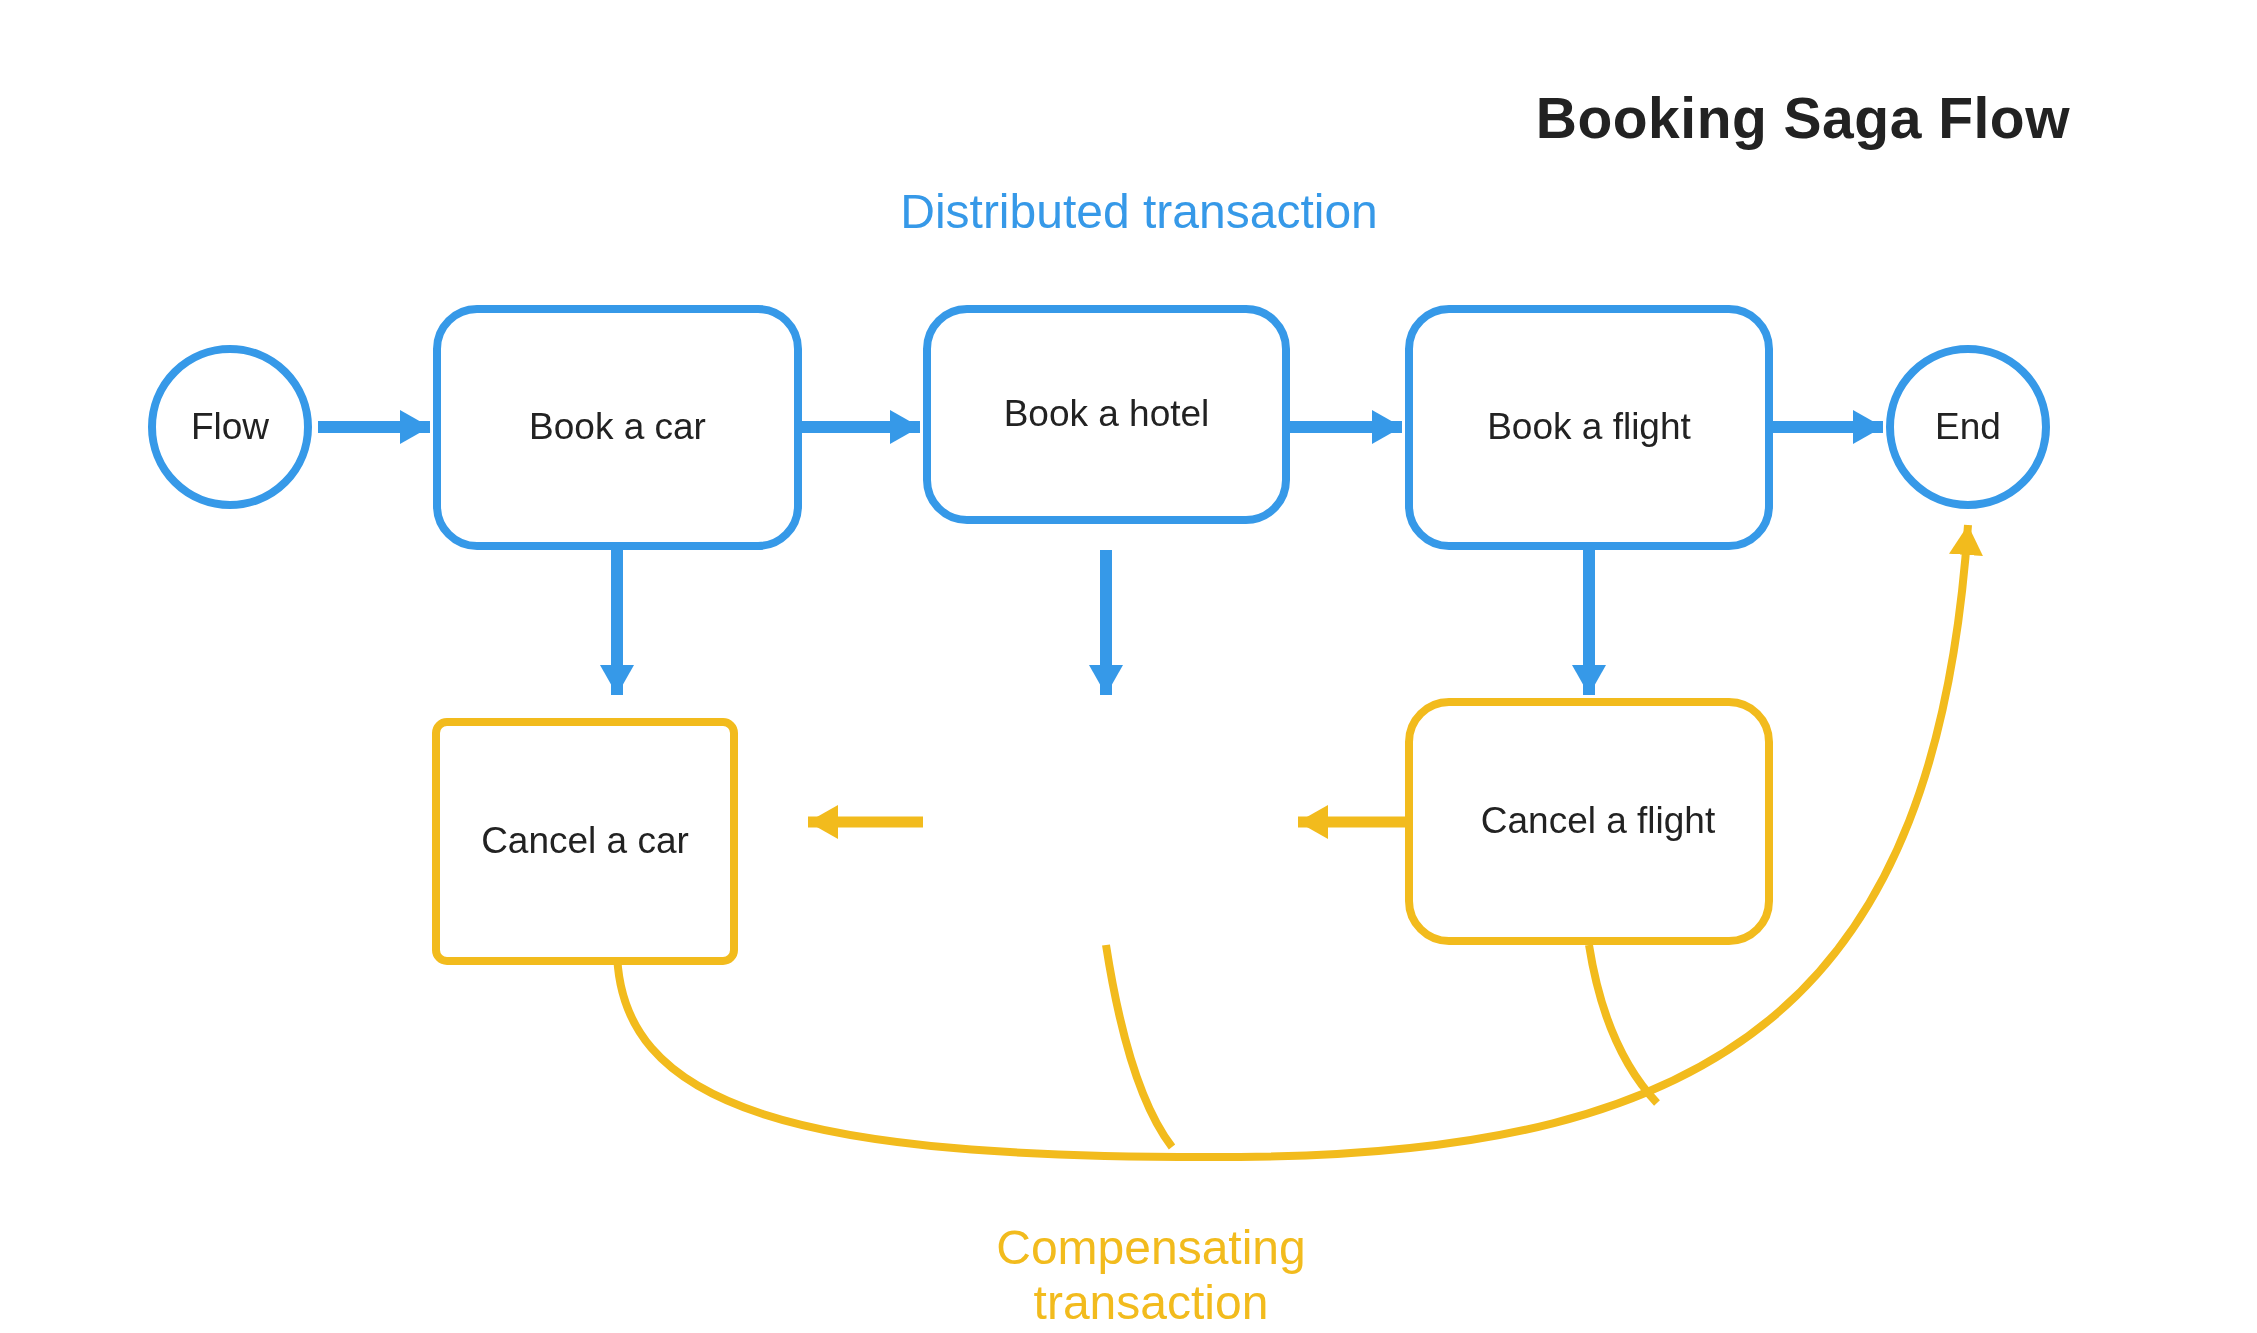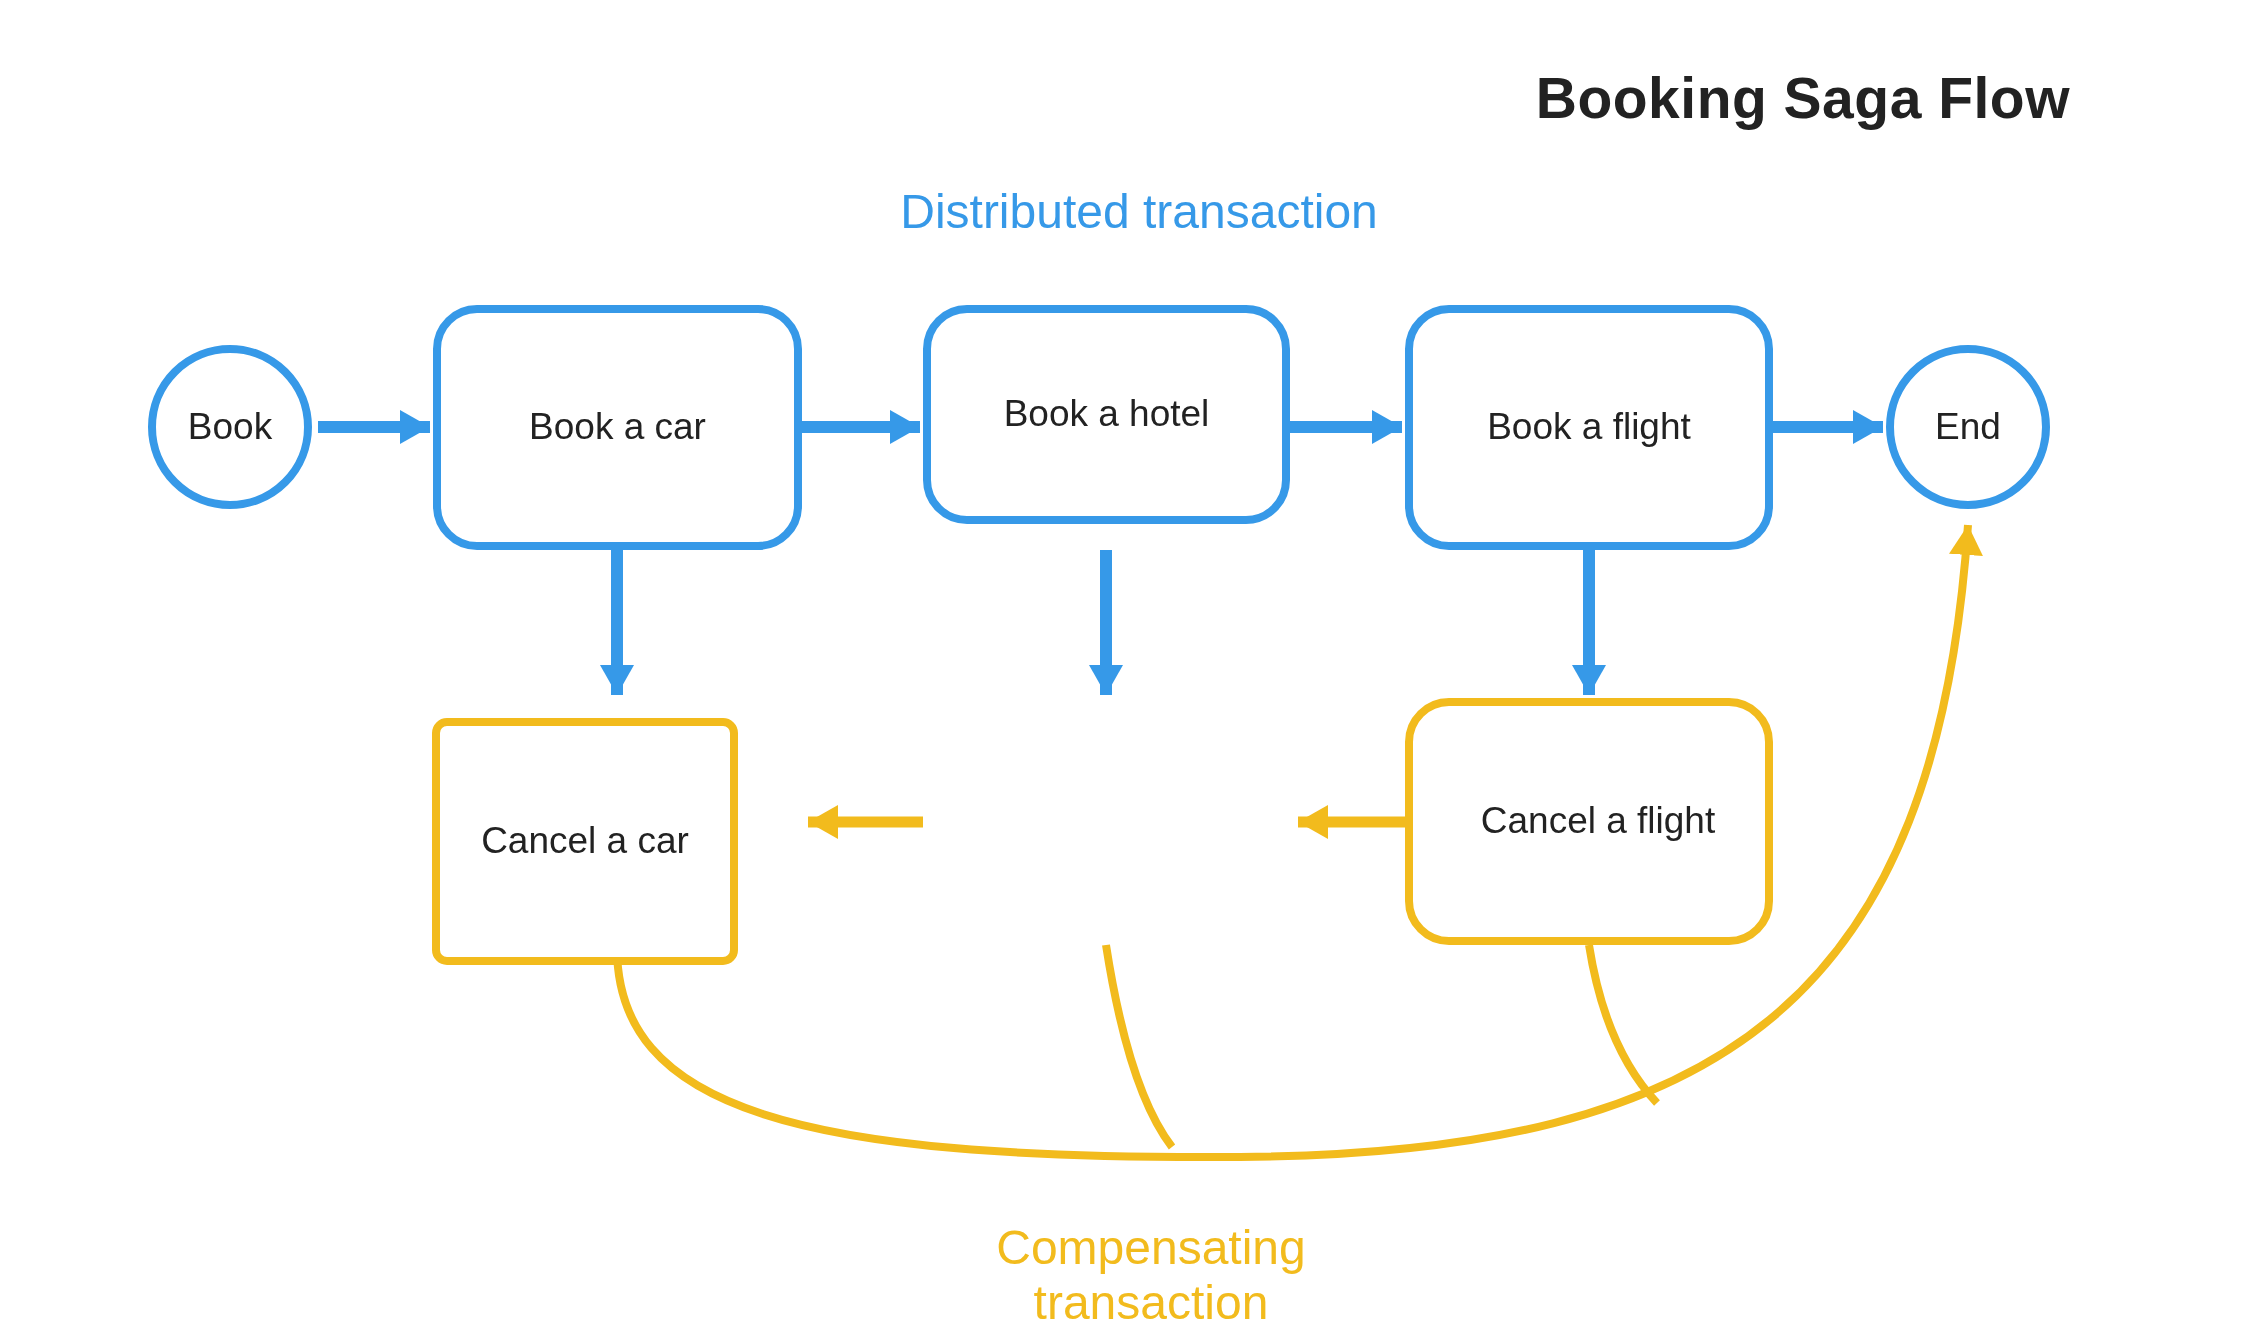--- a/index.html
+++ b/index.html
@@ -21,21 +21,21 @@
     position:absolute;
     display:flex;align-items:center;justify-content:center;
     background:#ffffff;color:var(--ink);
     font-size:37px;line-height:1.1;
     box-sizing:border-box;white-space:nowrap;
   }
   .box{border:8px solid var(--blue);border-radius:44px;}
   .box.yellow-border{border-color:var(--yellow);}
   .circle{border:8px solid var(--blue);border-radius:50%;}
   .title{
-    position:absolute;left:1300px;top:65px;width:770px;
+    position:absolute;left:1300px;top:85px;width:770px;
     text-align:right;color:var(--ink);
     font-size:57px;font-weight:700;letter-spacing:0.5px;
   }
   .section-label{
     position:absolute;text-align:center;
     font-size:48px;font-weight:400;
   }
   .section-label.blue{left:889px;top:184px;width:500px;color:var(--blue);}
   .section-label.yellow{left:901px;top:1220px;width:500px;color:var(--yellow);}
 </style>
@@ -69,21 +69,21 @@
     <path class="edge curve" d="M1589,945 C1600,1015 1624,1068 1657,1103"></path>
   </svg>
 
   <div class="title">Booking Saga Flow</div>
 
   <div class="section-label blue">Distributed transaction</div>
 
   <div class="section-label yellow">Compensating transaction</div>
 
   <div class="node circle" style="left:148px;top:345px;width:164px;height:164px;">
-    <span>Book</span>
+    <span>Flow</span>
   </div>
 
   <div class="node box" style="left:433px;top:305px;width:369px;height:245px;">
     <span>Book a car</span>
   </div>
 
   <div class="node box" style="left:923px;top:305px;width:367px;height:219px;">
     <span>Book a hotel</span>
   </div>
 

